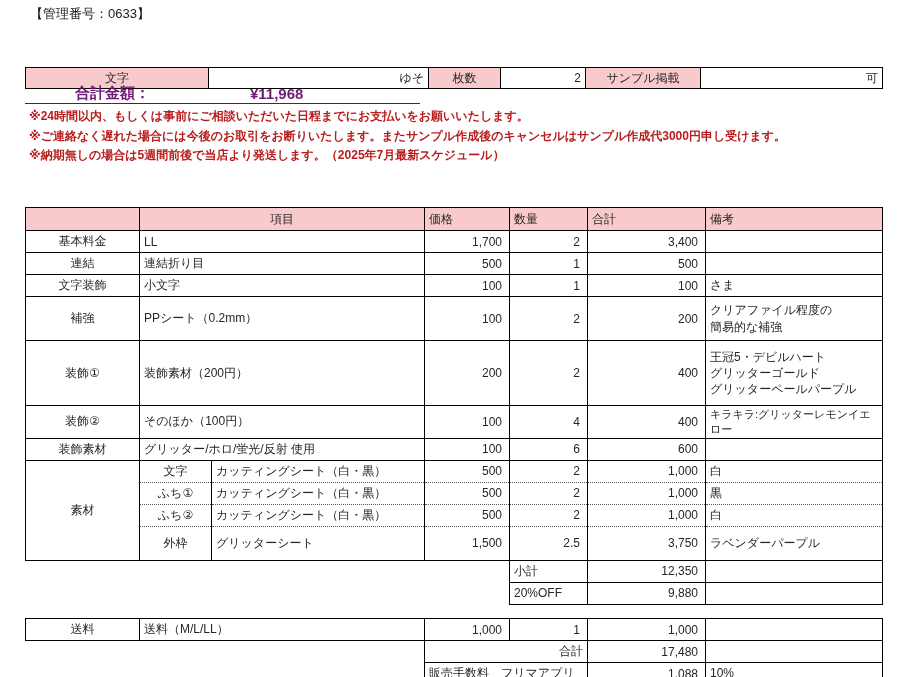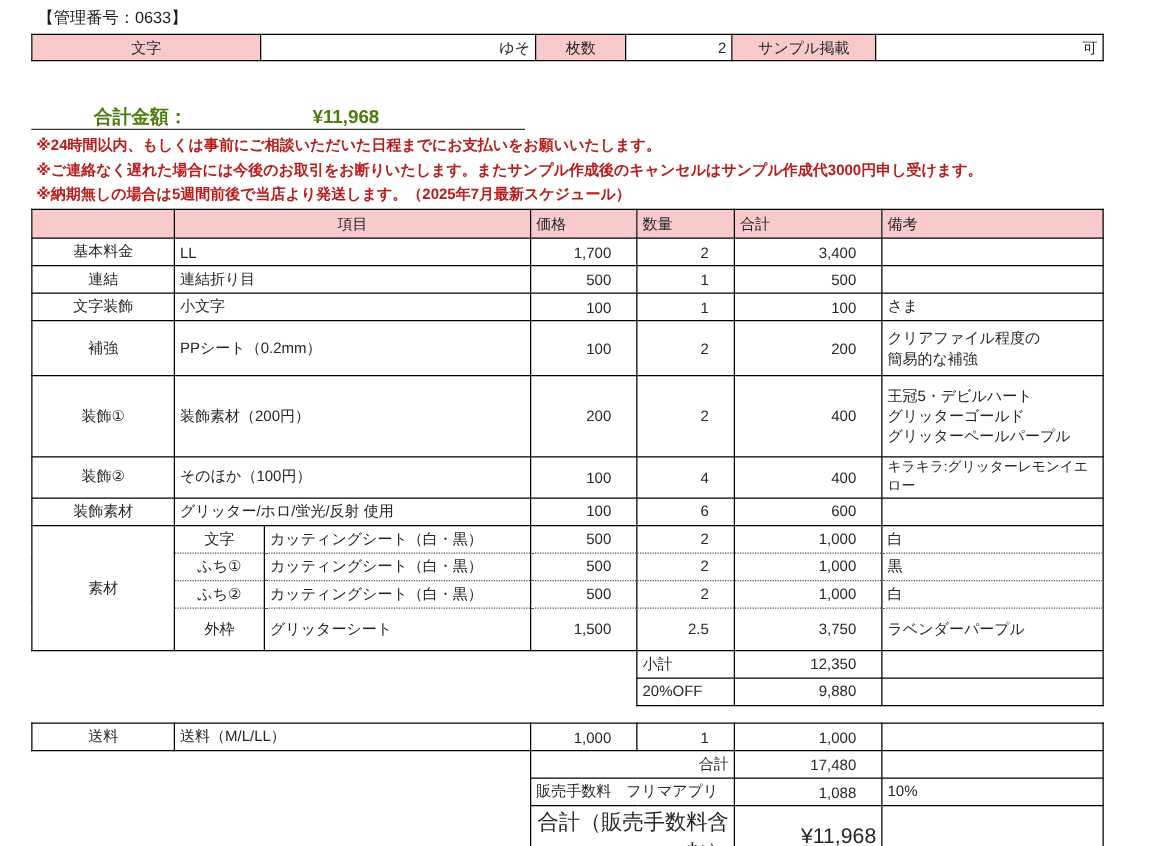--- a/index.html
+++ b/index.html
@@ -4,49 +4,49 @@
 <style>
   * { margin:0; padding:0; box-sizing:border-box; }
   html,body { background:#fff; }
   body {
     width:919px; height:677px; position:relative; overflow:hidden;
     font-family:"Liberation Sans","DejaVu Sans",sans-serif;
     color:#262626;
   }
   .doc-title { position:absolute; left:30px; top:5px; font-size:13px; color:#1a1a1a; }
 
-  table { border-collapse:collapse; table-layout:fixed; position:absolute; left:25px; }
+  table { border-collapse:collapse; table-layout:fixed; position:absolute; left:25px;margin-top:40px; }
   td { border:1px solid #000; font-size:12px; padding:1px 4px; overflow:hidden; vertical-align:middle; }
 
   .pink { background:#f8cacc; text-align:center; }
   .hl { text-align:left; padding-left:4px; }
   .center { text-align:right; }
   .cat { text-align:center; }
   .sub { text-align:center; }
   .item { text-align:left; }
-  .num { text-align:right; padding-right:20px; }
+  .num { text-align:right; padding-right:7px; }
   .note { text-align:left; white-space:pre-line; line-height:1.35; padding:1px 4px; }
   .small { font-size:11px; }
   .blank { border:none; background:transparent; }
   .slabel { text-align:left; padding-left:4px; }
   .bold td { font-weight:normal; font-size:17px; }
   .db td { border-bottom:1px dotted #555; }
   .dt td { border-top:1px dotted #555; }
 
   .h21{height:21px}.h22{height:22px}.h23{height:23px}.h24{height:24px}
   .h30{height:30px}.h34{height:34px}.h44{height:44px}.h65{height:65px}
 
   .info-table { top:27px; }
   .main-table { top:167px; }
   .ship-table { top:578px; }
 
   .total-line {
     position:absolute; left:25px; top:83px; width:395px; height:21px;
     border-bottom:1px solid #333; font-weight:bold; font-size:15px;
-    display:flex; align-items:center; color:#4d7c0f;
+    display:flex; align-items:center; color:#701a75;
   }
   .total-line .lbl { margin-left:50px; }
   .total-line .amt { margin-left:100px; }
 
   .notes { position:absolute; left:29px; top:107px; font-weight:bold; font-size:12px; line-height:19.5px; }
 </style>
 </head>
 <body>
 
 <div class="doc-title">【管理番号：0633】</div>

